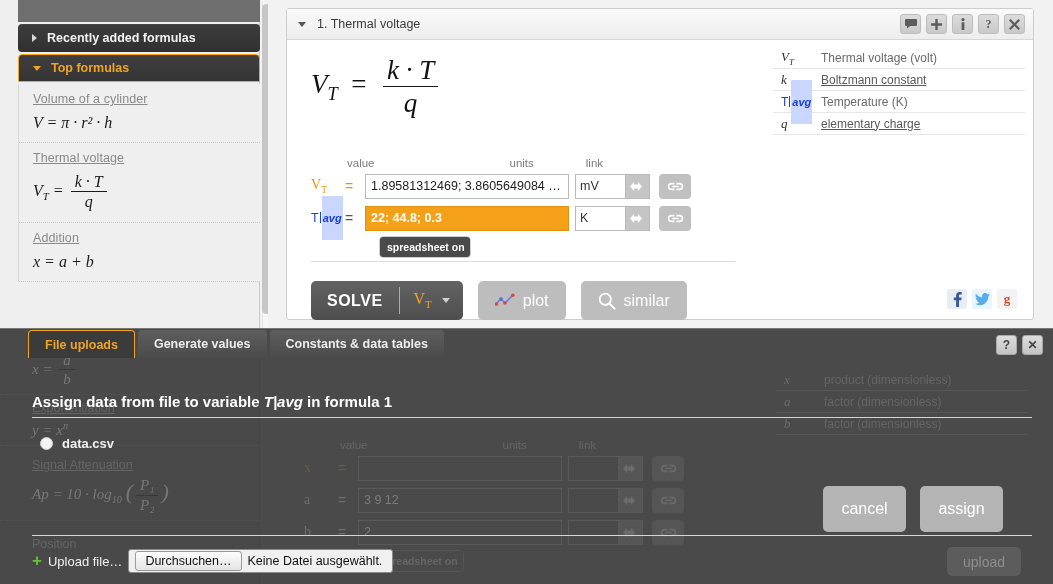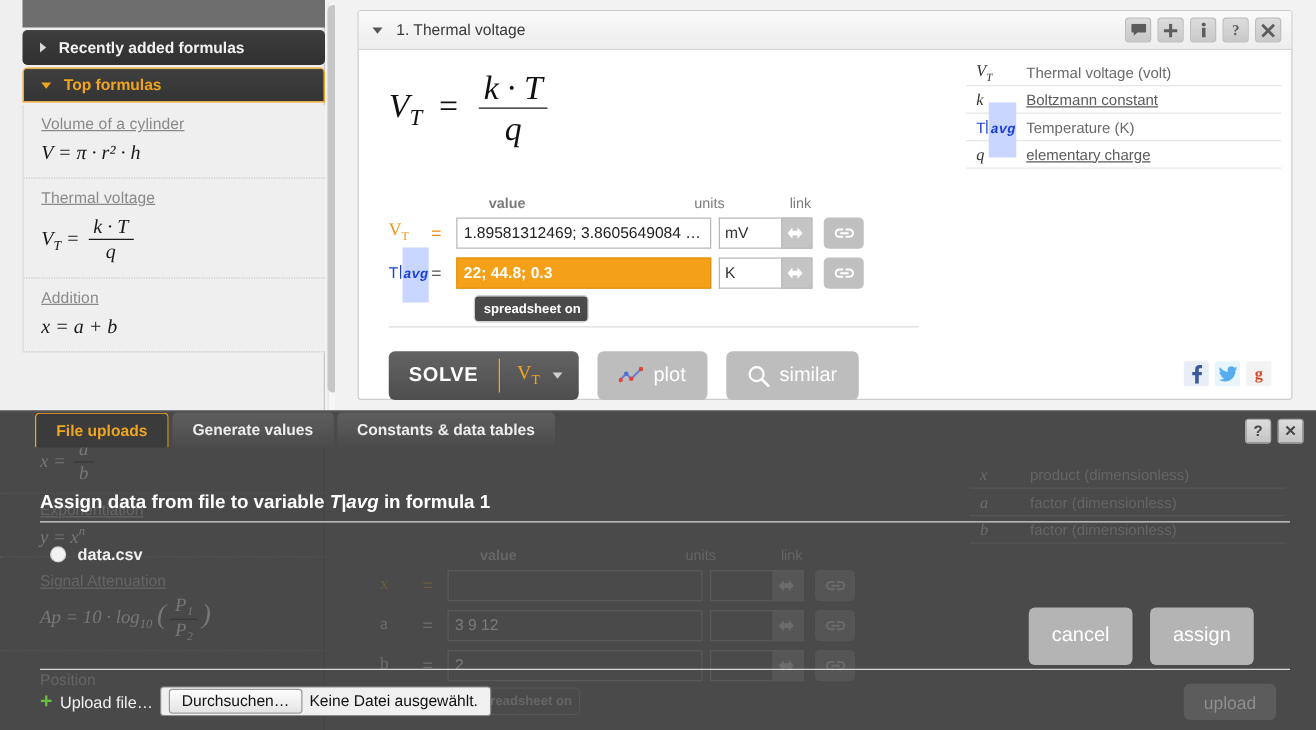--- a/index.html
+++ b/index.html
@@ -83,26 +83,26 @@
   
   .vartable { position:absolute; right:8px; top:38px; width:252px; font-size:12px; }
   .vrow { display:flex; align-items:center; height:22px; border-bottom:1px solid #e6e6e6; }
   .vsym { width:48px; padding-left:8px; font-family:"Liberation Serif",serif;
           font-style:italic; font-size:13px; color:#333; }
   .vdesc { color:#6a6a6a; font-size:12px; }
   .vdesc.link { text-decoration:underline; color:#5a5a5a; cursor:pointer; }
   .cursor-bar { display:inline-block; width:1px; height:11px; background:#1b3fd8;
                 vertical-align:-1px; margin:0 1px; }
   .avg-sel { background:#c9d6ff; color:#1b3fd8; font-weight:bold; font-style:italic;
-             padding:16px 1px; font-family:Liberation Mono, monospace; font-size:11px; }
+             padding:16px 1px; font-family:Liberation Sans, sans-serif; font-size:11px; }
 
   
   .grid { position:absolute; left:24px; top:148px; width:420px; }
   .glabels { display:flex; font-size:11.5px; color:#7b7b7b; margin-bottom:3px; }
-  .lbl-value { margin-left:80px;font-weight:bold; }
+  .lbl-value { margin-left:36px; }
   .lbl-units { margin-left:135px; }
   .lbl-link  { margin-left:52px; }
   .growline { display:flex; align-items:center; height:28px; margin-bottom:4px; }
   .rsym { width:34px; font-family:"Liberation Serif",serif; font-size:14px; color:#f0900f;
           font-style:normal; }
   .rsym.blue { color:#1b3fd8; font-family:"Liberation Sans",sans-serif; font-size:12.5px; }
   .reqs { width:20px; color:#f0900f; font-size:14px; }
   .vinput {
     width:204px; height:25px; border:1px solid #b9b9b9; background:#fff;
     font-size:12.5px; color:#222; padding:0 5px; font-family:"Liberation Sans",sans-serif;

